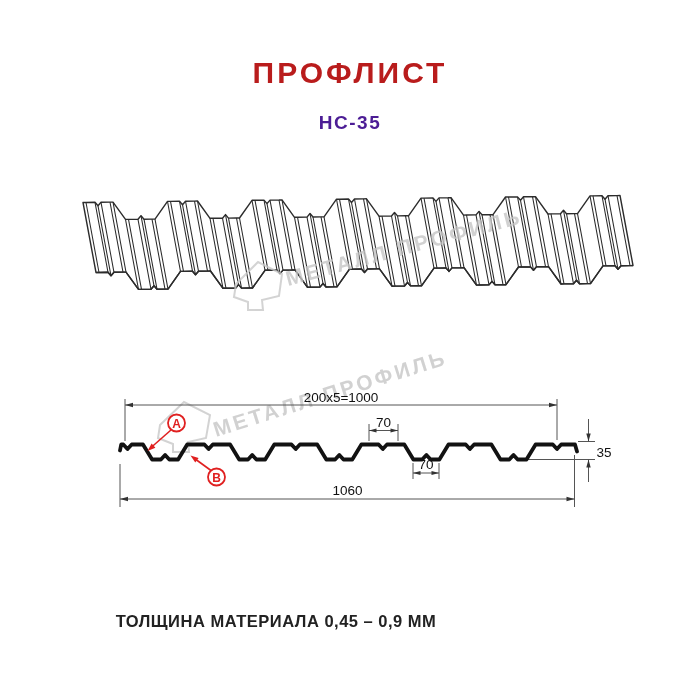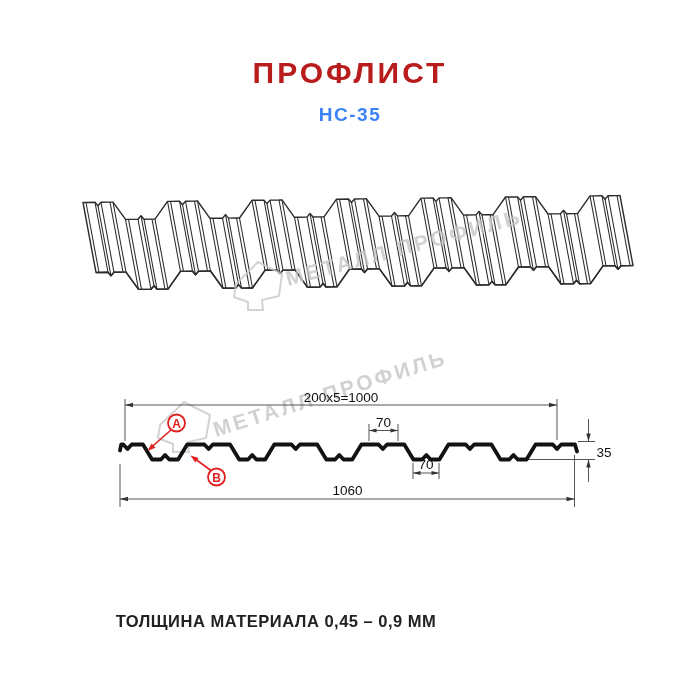--- a/index.html
+++ b/index.html
@@ -1,22 +1,22 @@
 <!DOCTYPE html>
 <html><head>
 <meta charset="utf-8">
 <style>
   html,body{margin:0;padding:0;background:#fff;}
   body{width:700px;height:700px;position:relative;overflow:hidden;
        font-family:"Liberation Sans", sans-serif;}
   .stage{position:absolute;inset:0;}
   .title{position:absolute;top:56px;left:0;width:700px;text-align:center;
          font-size:30px;font-weight:800;letter-spacing:3px;color:#b91c1c;}
-  .subtitle{position:absolute;top:104px;left:0;width:700px;text-align:center;
-         font-size:19px;font-weight:700;letter-spacing:1.5px;color:#3b82f6;}
+  .subtitle{position:absolute;top:112px;left:0;width:700px;text-align:center;
+         font-size:19px;font-weight:700;letter-spacing:1.5px;color:#4c1d95;}
   .footer{position:absolute;top:612px;left:0;width:552px;text-align:center;
          font-size:16.5px;font-weight:700;letter-spacing:.5px;color:#222;}
   svg{position:absolute;left:0;top:0;}
   svg text{font-family:"Liberation Sans", sans-serif;}
   .dimtxt{font-size:13.5px;fill:#111;}
   .wm text{font-size:21px;font-weight:700;letter-spacing:3px;fill:#c6c6c6;}
   .wm path{stroke:#c9c9c9;stroke-width:2;fill:none;}
   .red{stroke:#e02020;}
   .redtxt{font-size:12px;font-weight:700;fill:#e02020;}
 </style>

